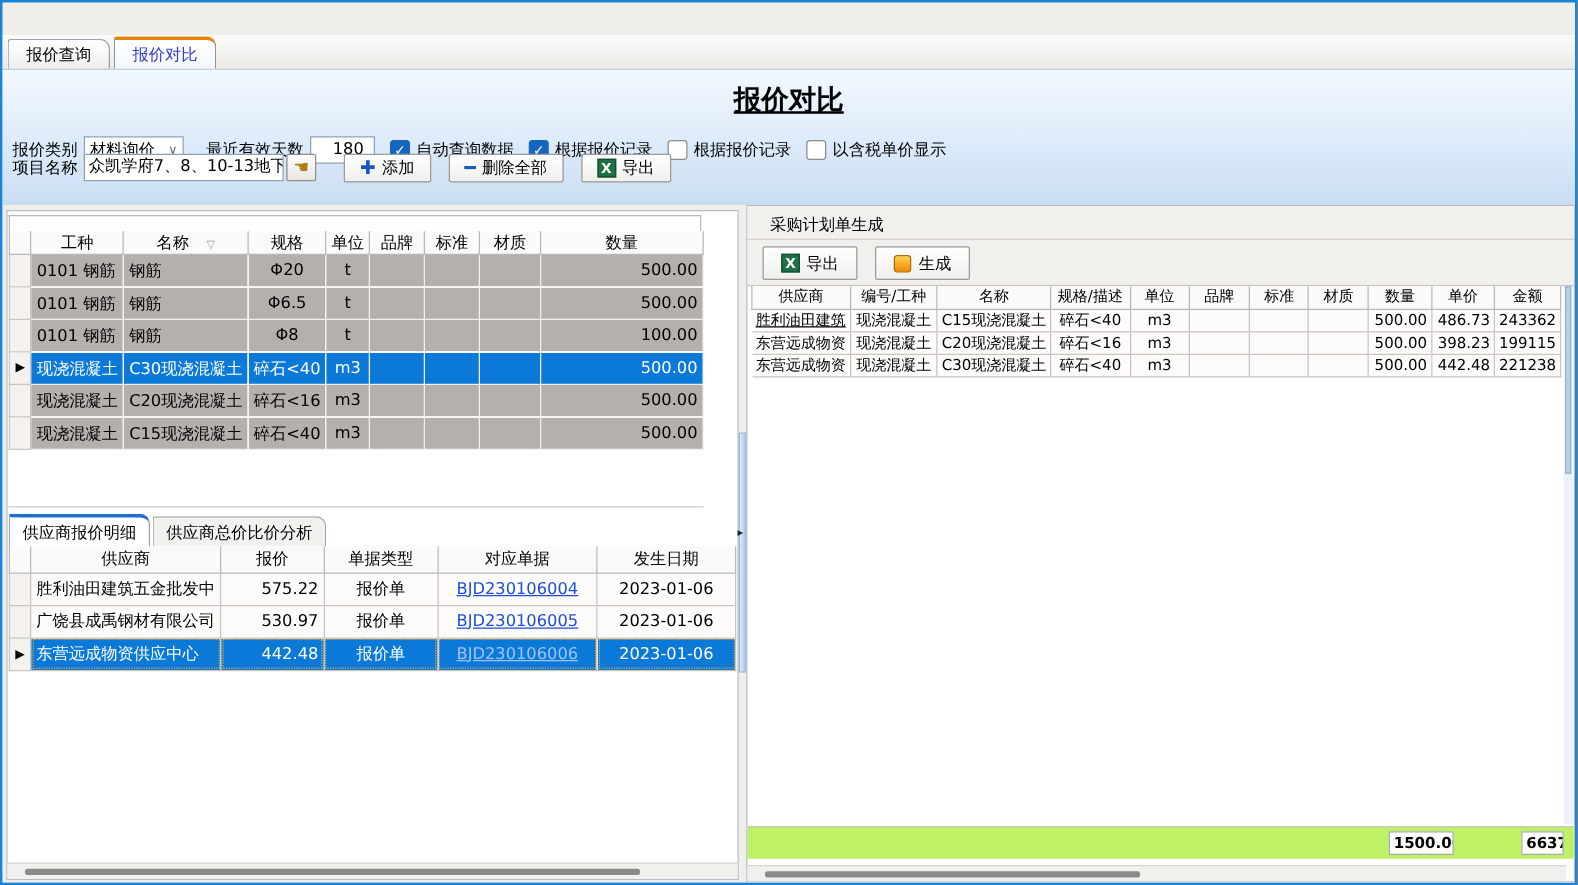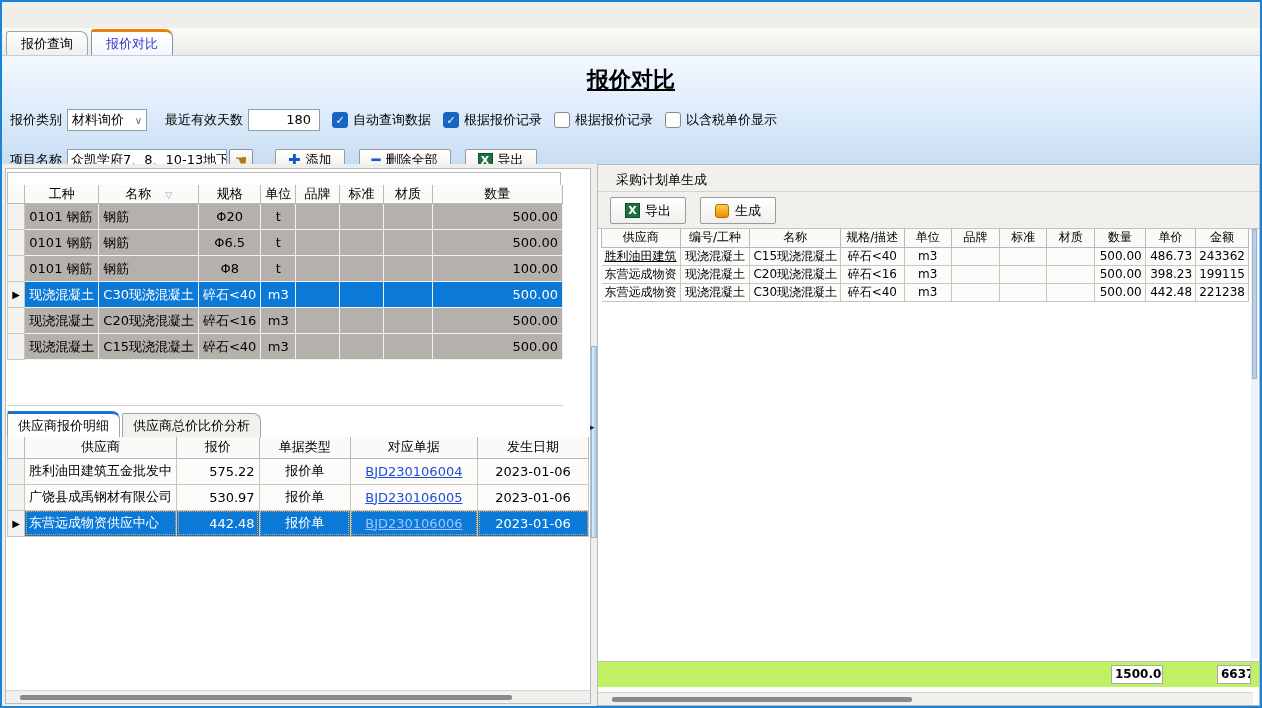--- a/index.html
+++ b/index.html
@@ -19,25 +19,25 @@
   
   .tabstrip { position:absolute; left:0; top:26px; right:0; height:27px; background:linear-gradient(#fcfbfa,#eceae6); display:flex; align-items:flex-end; padding-left:4px; }
   .tab { position:relative; height:24px; padding:0 14px; display:flex; align-items:center; font-size:13px; background:linear-gradient(#ffffff,#efefec); border:1px solid #9aa4ae; border-bottom:none; border-radius:3px 8px 0 0; margin-right:3px; color:#000; }
   .tab.active { background:linear-gradient(#ffffff,#f2f6fc); color:#3538c8; border-color:#7f96ac; border-top:3px solid #e8820c; height:26px; z-index:2; }
 
   
   .filter-panel { position:absolute; left:0; top:53px; right:0; height:109px; background:linear-gradient(#f3f8fe 0%, #dcebfa 55%, #c9ddf2 100%); border-top:1px solid #b9cfe6; }
   .page-title { position:absolute; left:0; right:0; top:9px; text-align:center; font-size:22px; font-weight:bold; text-decoration:underline; color:#000; }
   .frow { position:absolute; left:8px; right:4px; display:flex; align-items:center; font-size:13px; color:#000; }
   .frow1 { top:52px; height:24px; }
-  .frow2 { top:92px; height:24px; }
+  .frow2 { top:66px; height:24px; }
   .flabel { margin-right:5px; white-space:nowrap; }
   .combo { width:80px; height:22px; background:#fff; border:1px solid #8aa0b8; display:flex; align-items:center; padding:0 4px; position:relative; }
   .combo .chev { margin-left:auto; font-size:10px; color:#5a6a7a; }
-  .numinput { width:72px; height:22px; background:#fff; border:1px solid #8aa0b8; text-align:right; padding:0 8px 0 2px; font-size:13px; line-height:20px; }
+  .numinput { width:52px; height:22px; background:#fff; border:1px solid #8aa0b8; text-align:right; padding:0 8px 0 2px; font-size:13px; line-height:20px; }
   .cb { display:flex; align-items:center; margin-left:12px; cursor:default; }
   .cb .box { width:16px; height:16px; border-radius:3px; border:1px solid #8a8a8a; background:#fff; display:flex; align-items:center; justify-content:center; font-size:11px; color:#fff; margin-right:5px; }
   .cb.checked .box { background:#1566c0; border-color:#1566c0; }
   .txtinput { width:160px; height:22px; background:#fff; border:1px solid #8aa0b8; padding:0 3px; font-size:13px; line-height:20px; white-space:nowrap; overflow:hidden; }
   .icon-btn { width:24px; height:22px; margin-left:2px; background:linear-gradient(#fefefe,#e8e6e2); border:1px solid #8f8f8f; border-radius:2px; display:flex; align-items:center; justify-content:center; font-size:14px; color:#b07d10; }
   .toolbtn { height:23px; background:linear-gradient(#ffffff,#f0efec); border:1px solid #9a9a9a; border-radius:2px; display:flex; align-items:center; padding:0 12px; font-size:13px; margin-left:14px; white-space:nowrap; }
   .toolbtn .plus { color:#1458c8; font-weight:bold; margin-right:5px; font-size:15px; }
   .toolbtn .minus { color:#1458c8; font-weight:bold; margin-right:5px; font-size:15px; }
   .xlicon { width:15px; height:15px; background:#1e7145; border:1px solid #0e4f2d; margin-right:5px; position:relative; }
   .xlicon::before { content:"X"; position:absolute; inset:0; color:#fff; font-size:11px; font-weight:bold; text-align:center; line-height:14px; }

